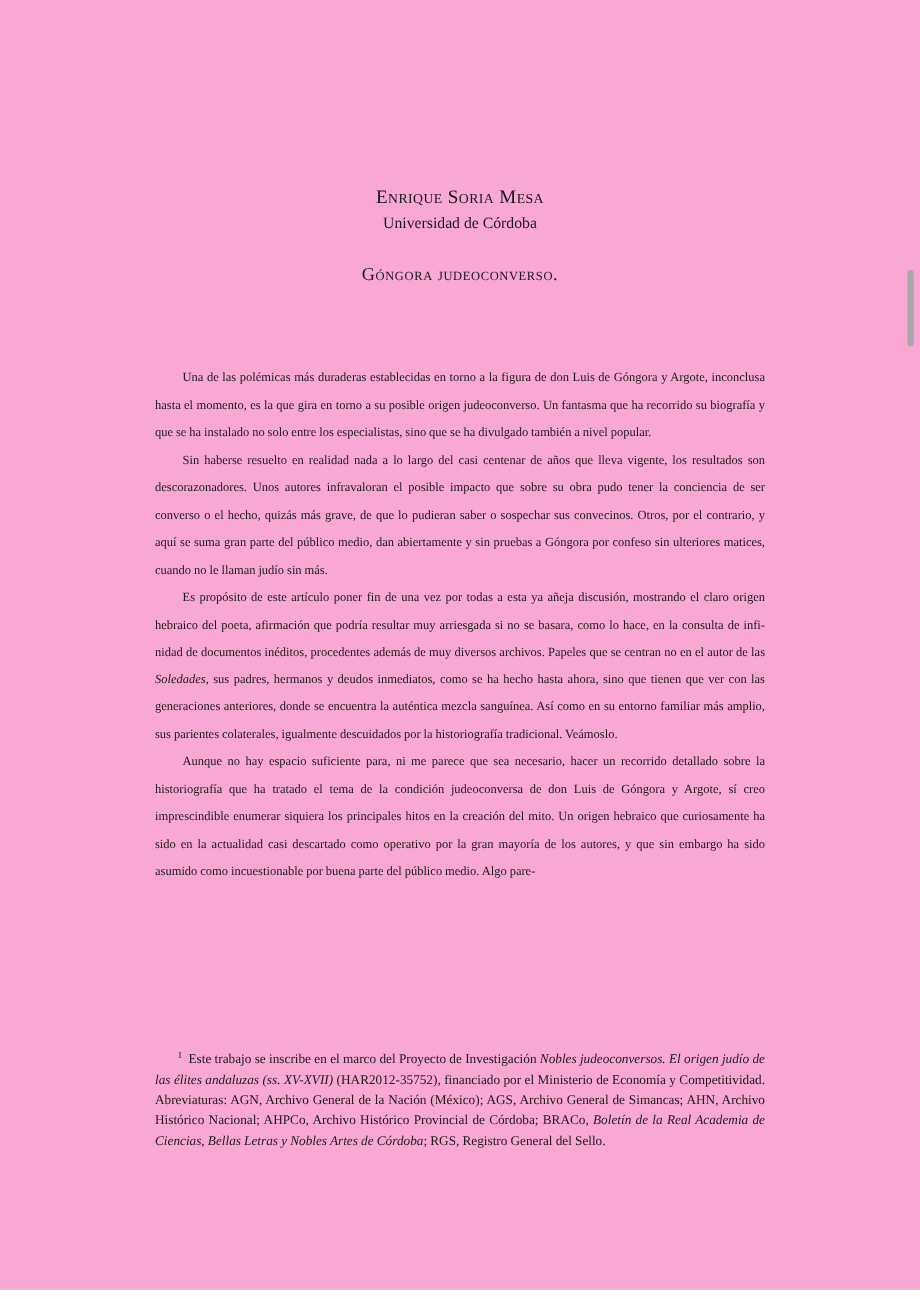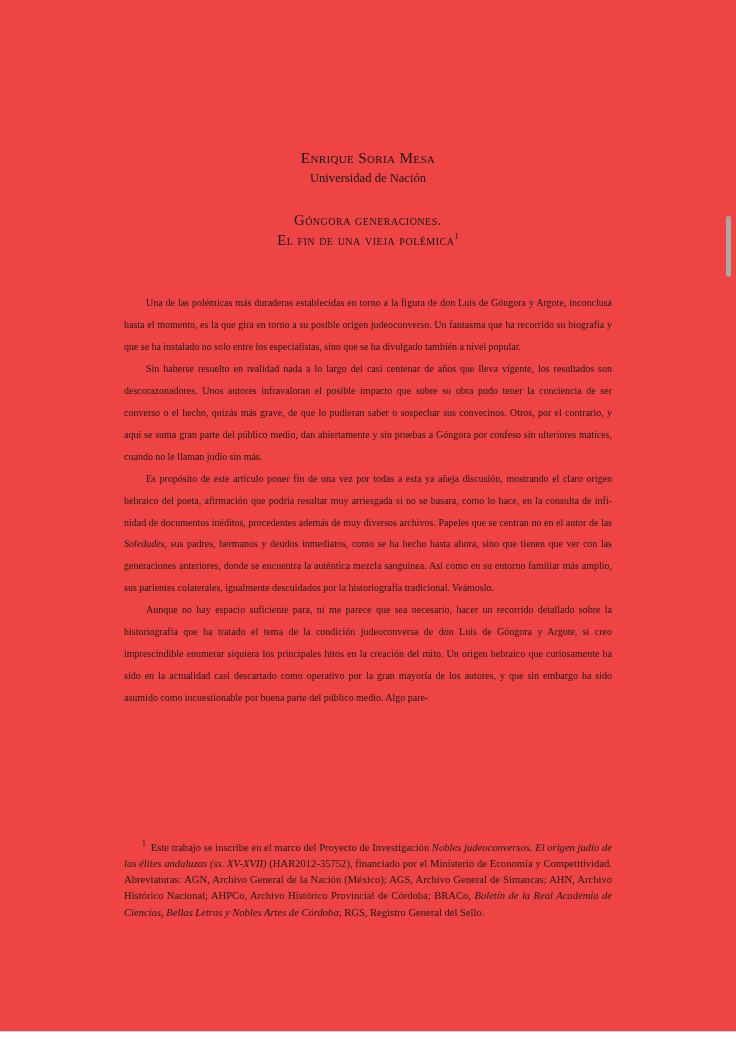--- a/index.html
+++ b/index.html
@@ -19,21 +19,21 @@
     color: #1a1a1a;
   }
 
   
   .page {
     position: absolute;
     left: 0;
     top: 0;
     width: 736px;
     height: 1032px;
-    background: #ef4444;
+    background: #f9a8d4;
     border-bottom: 1px solid #cdcdcd;
     box-sizing: border-box;
   }
 
   .page-inner {
     position: absolute;
     left: 124px;
     top: 0;
     width: 488px;
     height: 100%;
@@ -156,25 +156,24 @@
 </head>
 <body>
 
 <div class="viewer">
 
   <div class="page">
     <div class="page-inner">
 
       <header class="masthead">
         <div class="author">Enrique Soria Mesa</div>
-        <div class="affiliation">Universidad de Nación</div>
+        <div class="affiliation">Universidad de Córdoba</div>
 
         <div class="title-block">
-          <div class="title-line">Góngora generaciones.</div>
-          <div class="title-line"><span>El fin de una vieja polémica</span><span class="fnref">1</span></div>
+          <div class="title-line">Góngora judeoconverso.</div>
         </div>
       </header>
 
       <section class="body-text">
         <p>Una de las polémicas más duraderas establecidas en torno a la figura de don Luis de Góngora y Argote, inconclusa hasta el momento, es la que gira en torno a su posible origen judeoconverso. Un fantasma que ha recorrido su biografía y que se ha instalado no solo entre los especialistas, sino que se ha divulgado también a nivel popular.</p>
         <p>Sin haberse resuelto en realidad nada a lo largo del casi centenar de años que lleva vigente, los resultados son descorazonadores. Unos autores infravaloran el posible impacto que sobre su obra pudo tener la conciencia de ser converso o el hecho, quizás más grave, de que lo pudieran saber o sospechar sus convecinos. Otros, por el contrario, y aquí se suma gran parte del público medio, dan abiertamente y sin pruebas a Góngora por confeso sin ulteriores matices, cuando no le llaman judío sin más.</p>
         <p><span>Es propósito de este artículo poner fin de una vez por todas a esta ya añeja discusión, mostrando el claro origen hebraico del poeta, afirmación que podría resultar muy arriesgada si no se basara, como lo hace, en la consulta de infi-nidad de documentos inéditos, procedentes además de muy diversos archivos. Papeles que se centran no en el autor de las </span><em>Soledades</em><span>, sus padres, hermanos y deudos inmediatos, como se ha hecho hasta ahora, sino que tienen que ver con las generaciones anteriores, donde se encuentra la auténtica mezcla sanguínea. Así como en su entorno familiar más amplio, sus parientes colaterales, igualmente descuidados por la historiografía tradicional. Veámoslo.</span></p>
         <p>Aunque no hay espacio suficiente para, ni me parece que sea necesario, hacer un recorrido detallado sobre la historiografía que ha tratado el tema de la condición judeoconversa de don Luis de Góngora y Argote, sí creo imprescindible enumerar siquiera los principales hitos en la creación del mito. Un origen hebraico que curiosamente ha sido en la actualidad casi descartado como operativo por la gran mayoría de los autores, y que sin embargo ha sido asumido como incuestionable por buena parte del público medio. Algo pare-</p>
       </section>
 

